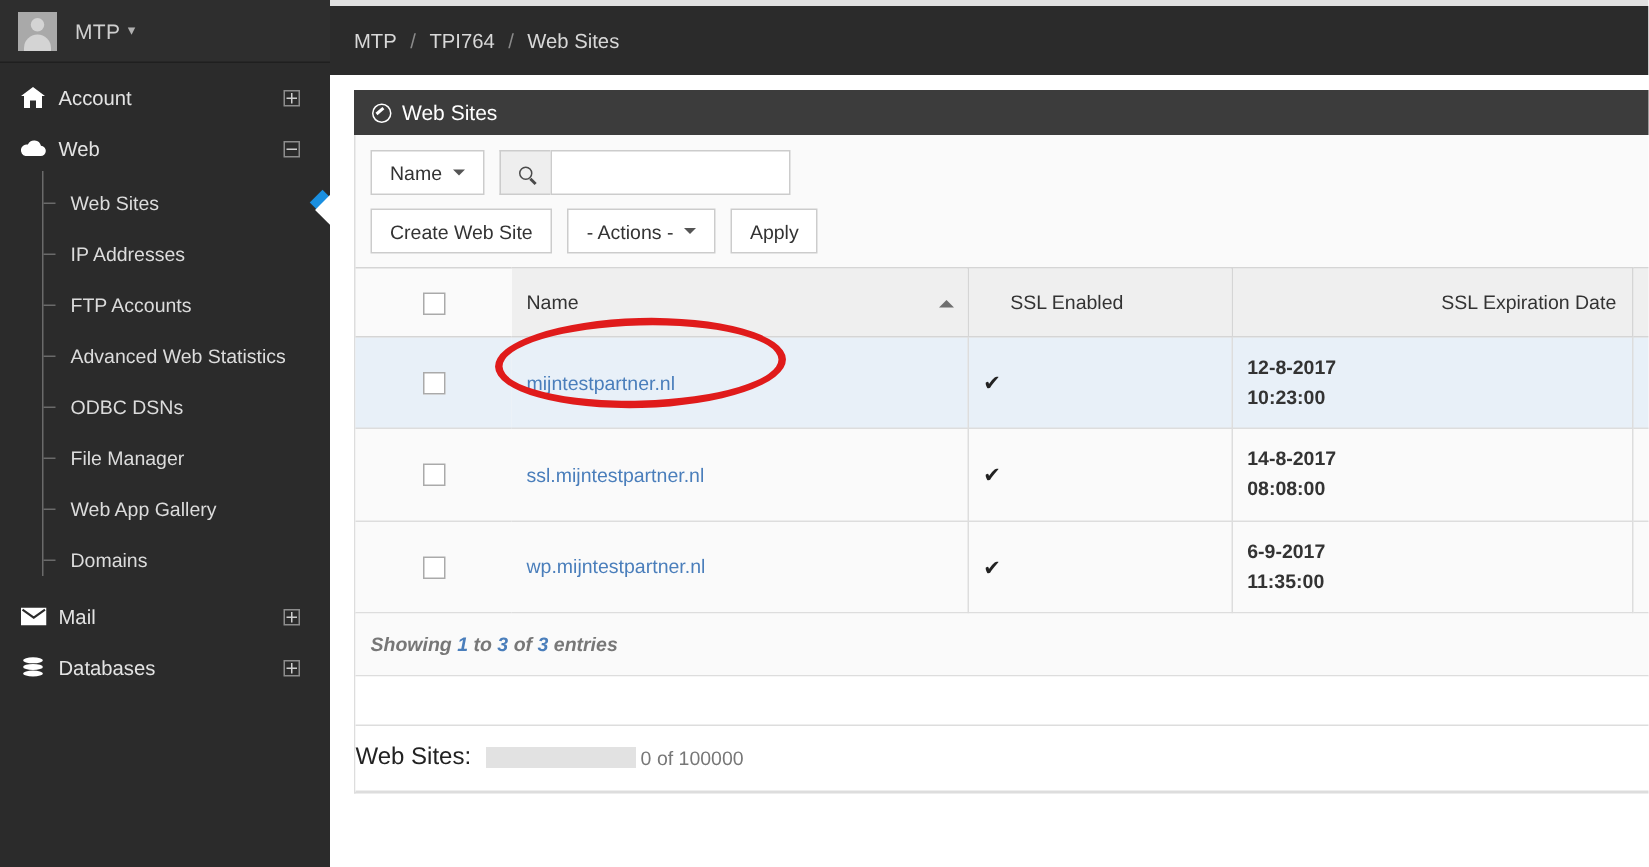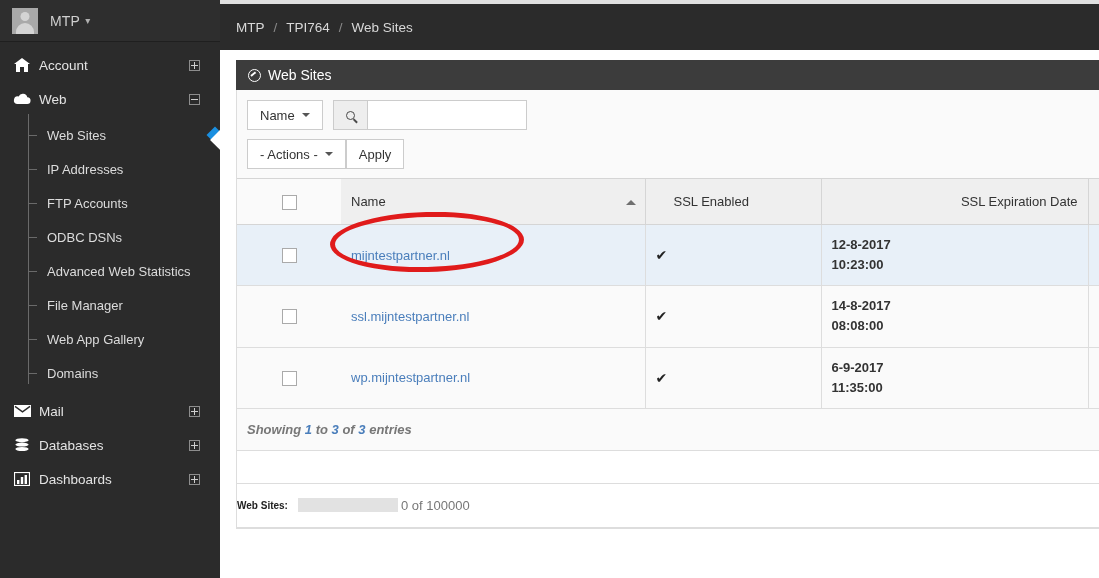--- a/index.html
+++ b/index.html
@@ -154,21 +154,21 @@
   }
   .mag::after {
     content: ""; position: absolute; right: -4px; bottom: -3px;
     width: 5px; height: 1.5px; background: #4a4a4a; transform: rotate(45deg);
   }
   .search-input {
     width: 160px; height: 30px; border: 1px solid #cccccc; background: #ffffff;
     outline: none; padding: 0 8px; font-size: 13px;
     font-family: "Liberation Sans", sans-serif;
   }
-  .btn-gap { margin-left: 0; }
+  .btn-gap { margin-left: 10px; }
 
   
   table.grid { border-collapse: collapse; width: 1099px; table-layout: fixed; }
   table.grid thead th {
     background: #efefef; border-top: 1px solid #d5d5d5; border-bottom: 1px solid #d5d5d5;
     border-right: 1px solid #d5d5d5;
     font-size: 13px; font-weight: normal; color: #333333;
     text-align: left; padding: 12px 10px; height: 46px; vertical-align: middle;
     position: relative;
   }
@@ -204,21 +204,21 @@
     font-style: italic; font-weight: bold; width: 1099px;
   }
   .showing b { color: #4a7ebb; }
 
   .blankrow { height: 33px; background: #ffffff; width: 1099px; border-bottom: 1px solid #dddddd; }
 
   .quota {
     display: flex; align-items: center; width: 1099px; height: 44px;
     padding-left: 0px; background: #ffffff; border-bottom: 1px solid #dddddd;
   }
-  .quota-label { font-size: 10px; color: #222222; font-weight: bold; margin-right: 10px; }
+  .quota-label { font-size: 16px; color: #222222; font-weight: normal; margin-right: 10px; }
   .quota-bar {
     width: 100px; height: 14px; background: #e2e2e2; position: relative;
   }
   .quota-fill { height: 100%; background: #5bb75b; width: 0%; }
   .quota-text { font-size: 13px; color: #777777; margin-left: 3px; }
 
   
   .annot-ellipse {
     position: absolute; left: 330px; top: 212px; width: 194px; height: 60px;
     border: 5px solid #e01b1b; border-radius: 50%;
@@ -267,24 +267,24 @@
           <span>Web Sites</span>
           <span class="marker"></span>
         </div>
         <div class="sub-item">
           <span>IP Addresses</span>
         </div>
         <div class="sub-item">
           <span>FTP Accounts</span>
         </div>
         <div class="sub-item">
+          <span>Advanced Web Statistics</span>
+        </div>
+        <div class="sub-item">
           <span>ODBC DSNs</span>
-        </div>
-        <div class="sub-item">
-          <span>Advanced Web Statistics</span>
         </div>
         <div class="sub-item">
           <span>File Manager</span>
         </div>
         <div class="sub-item">
           <span>Web App Gallery</span>
         </div>
         <div class="sub-item">
           <span>Domains</span>
         </div>
@@ -306,32 +306,20 @@
           <svg width="16" height="14" viewBox="0 0 16 14">
               <ellipse cx="8" cy="2.2" rx="6.6" ry="2" fill="#ffffff"></ellipse>
               <ellipse cx="8" cy="6.6" rx="6.6" ry="2" fill="#ffffff"></ellipse>
               <ellipse cx="8" cy="11" rx="6.6" ry="2" fill="#ffffff"></ellipse>
             </svg>
         </span>
         <span class="lbl">Databases</span>
         <span class="expander plus"></span>
       </div>
 
-      <div class="nav-top">
-        <span class="ico">
-          <svg width="16" height="14" viewBox="0 0 16 14">
-              <rect x="0.5" y="0.5" width="15" height="13" fill="none" stroke="#ffffff" stroke-width="1.2"></rect>
-              <rect x="3" y="8" width="2.4" height="4" fill="#ffffff"></rect>
-              <rect x="6.8" y="5" width="2.4" height="7" fill="#ffffff"></rect>
-              <rect x="10.6" y="3" width="2.4" height="9" fill="#ffffff"></rect>
-            </svg>
-        </span>
-        <span class="lbl">Dashboards</span>
-        <span class="expander plus"></span>
-      </div>
 
     </div>
   </div>
 
   <div class="crumbbar">
     <span class="crumb">MTP</span>
     <span class="crumb-sep">/</span>
     <span class="crumb">TPI764</span>
     <span class="crumb-sep">/</span>
     <span class="crumb last">Web Sites</span>
@@ -354,20 +342,21 @@
           </button>
           <div class="search-group">
             <div class="search-btn">
               <span class="mag"></span>
             </div>
             <input class="search-input" type="text" value="" style="">
           </div>
         </div>
 
         <div class="toolbar-row">
+          <button class="btn">Create Web Site</button>
           <button class="btn btn-gap">
             <span>- Actions -</span>
             <span class="caret"></span>
           </button>
           <button class="btn btn-gap">Apply</button>
         </div>
 
         <table class="grid">
           <thead>
             <tr>

